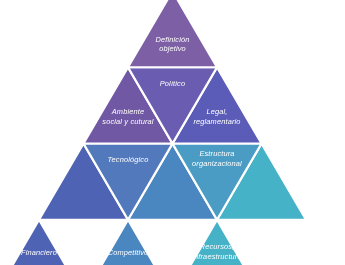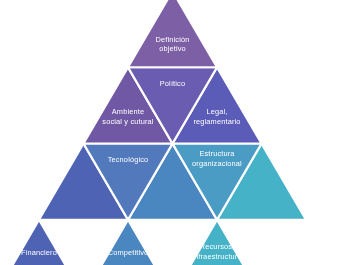--- a/index.html
+++ b/index.html
@@ -12,20 +12,21 @@
     width: 345px;
     height: 265px;
     overflow: hidden;
     font-family: "Liberation Sans", sans-serif;
   }
   #diagram-root {
     position: relative;
     width: 345px;
     height: 265px;
     background: #ffffff;
+    font-style: italic;
   }
   svg.pyramid {
     display: block;
     width: 345px;
     height: 265px;
   }
   .cell-face {
     stroke: #ffffff;
     stroke-width: 2.2;
     stroke-linejoin: miter;

